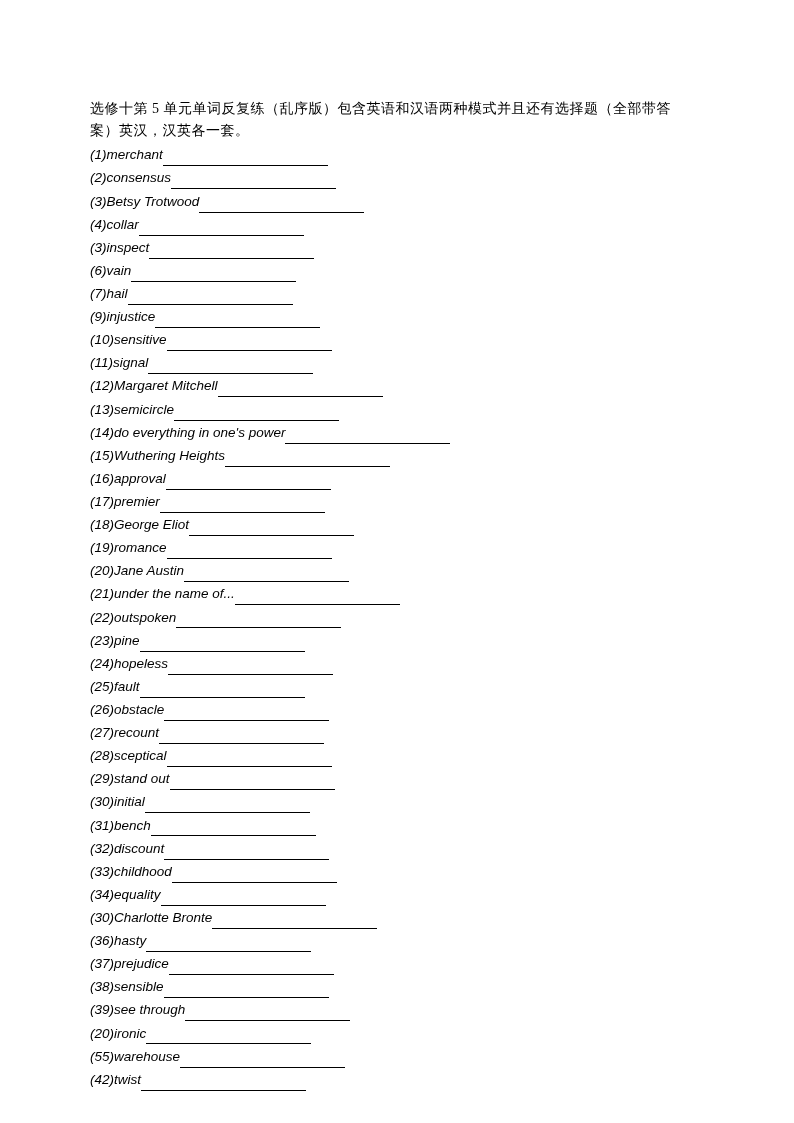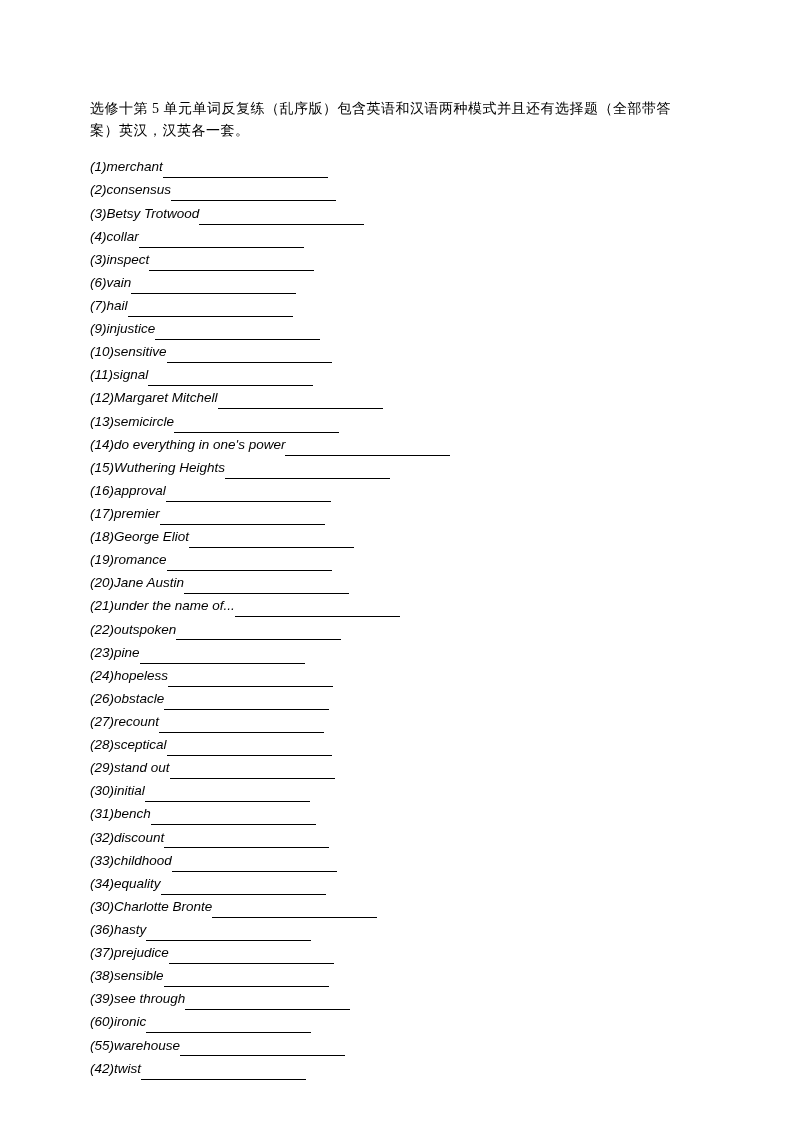--- a/index.html
+++ b/index.html
@@ -11,21 +11,21 @@
     width: 794px;
     height: 1123px;
     background: #ffffff;
     font-family: "SimSun", "宋体", serif;
     font-size: 14px;
     color: #000000;
     padding: 98px 90px 40px 90px;
     line-height: 1.55;
   }
   .title {
-    margin-bottom: 16px;
+    margin-bottom: 4px;
     letter-spacing: 0.5px;
   }
   .items {
     font-family: Arial, "Helvetica", sans-serif;
     font-size: 13.5px;
   }
   .item {
     display: flex;
     align-items: flex-end;
     margin-bottom: 2.2px;
@@ -137,20 +137,24 @@
     </div>
     <div class="item">
       <span class="label">(23)pine</span>
       <span class="blank" style="width: 165px;"></span>
     </div>
     <div class="item">
       <span class="label">(24)hopeless</span>
       <span class="blank" style="width: 165px;"></span>
     </div>
     <div class="item">
+      <span class="label">(25)fault</span>
+      <span class="blank" style="width: 165px;"></span>
+    </div>
+    <div class="item">
       <span class="label">(26)obstacle</span>
       <span class="blank" style="width: 165px;"></span>
     </div>
     <div class="item">
       <span class="label">(27)recount</span>
       <span class="blank" style="width: 165px;"></span>
     </div>
     <div class="item">
       <span class="label">(28)sceptical</span>
       <span class="blank" style="width: 165px;"></span>
@@ -193,21 +197,21 @@
     </div>
     <div class="item">
       <span class="label">(38)sensible</span>
       <span class="blank" style="width: 165px;"></span>
     </div>
     <div class="item">
       <span class="label">(39)see through</span>
       <span class="blank" style="width: 165px;"></span>
     </div>
     <div class="item">
-      <span class="label">(60)ironic</span>
+      <span class="label">(20)ironic</span>
       <span class="blank" style="width: 165px;"></span>
     </div>
     <div class="item">
       <span class="label">(55)warehouse</span>
       <span class="blank" style="width: 165px;"></span>
     </div>
     <div class="item">
       <span class="label">(42)twist</span>
       <span class="blank" style="width: 165px;"></span>
     </div>

